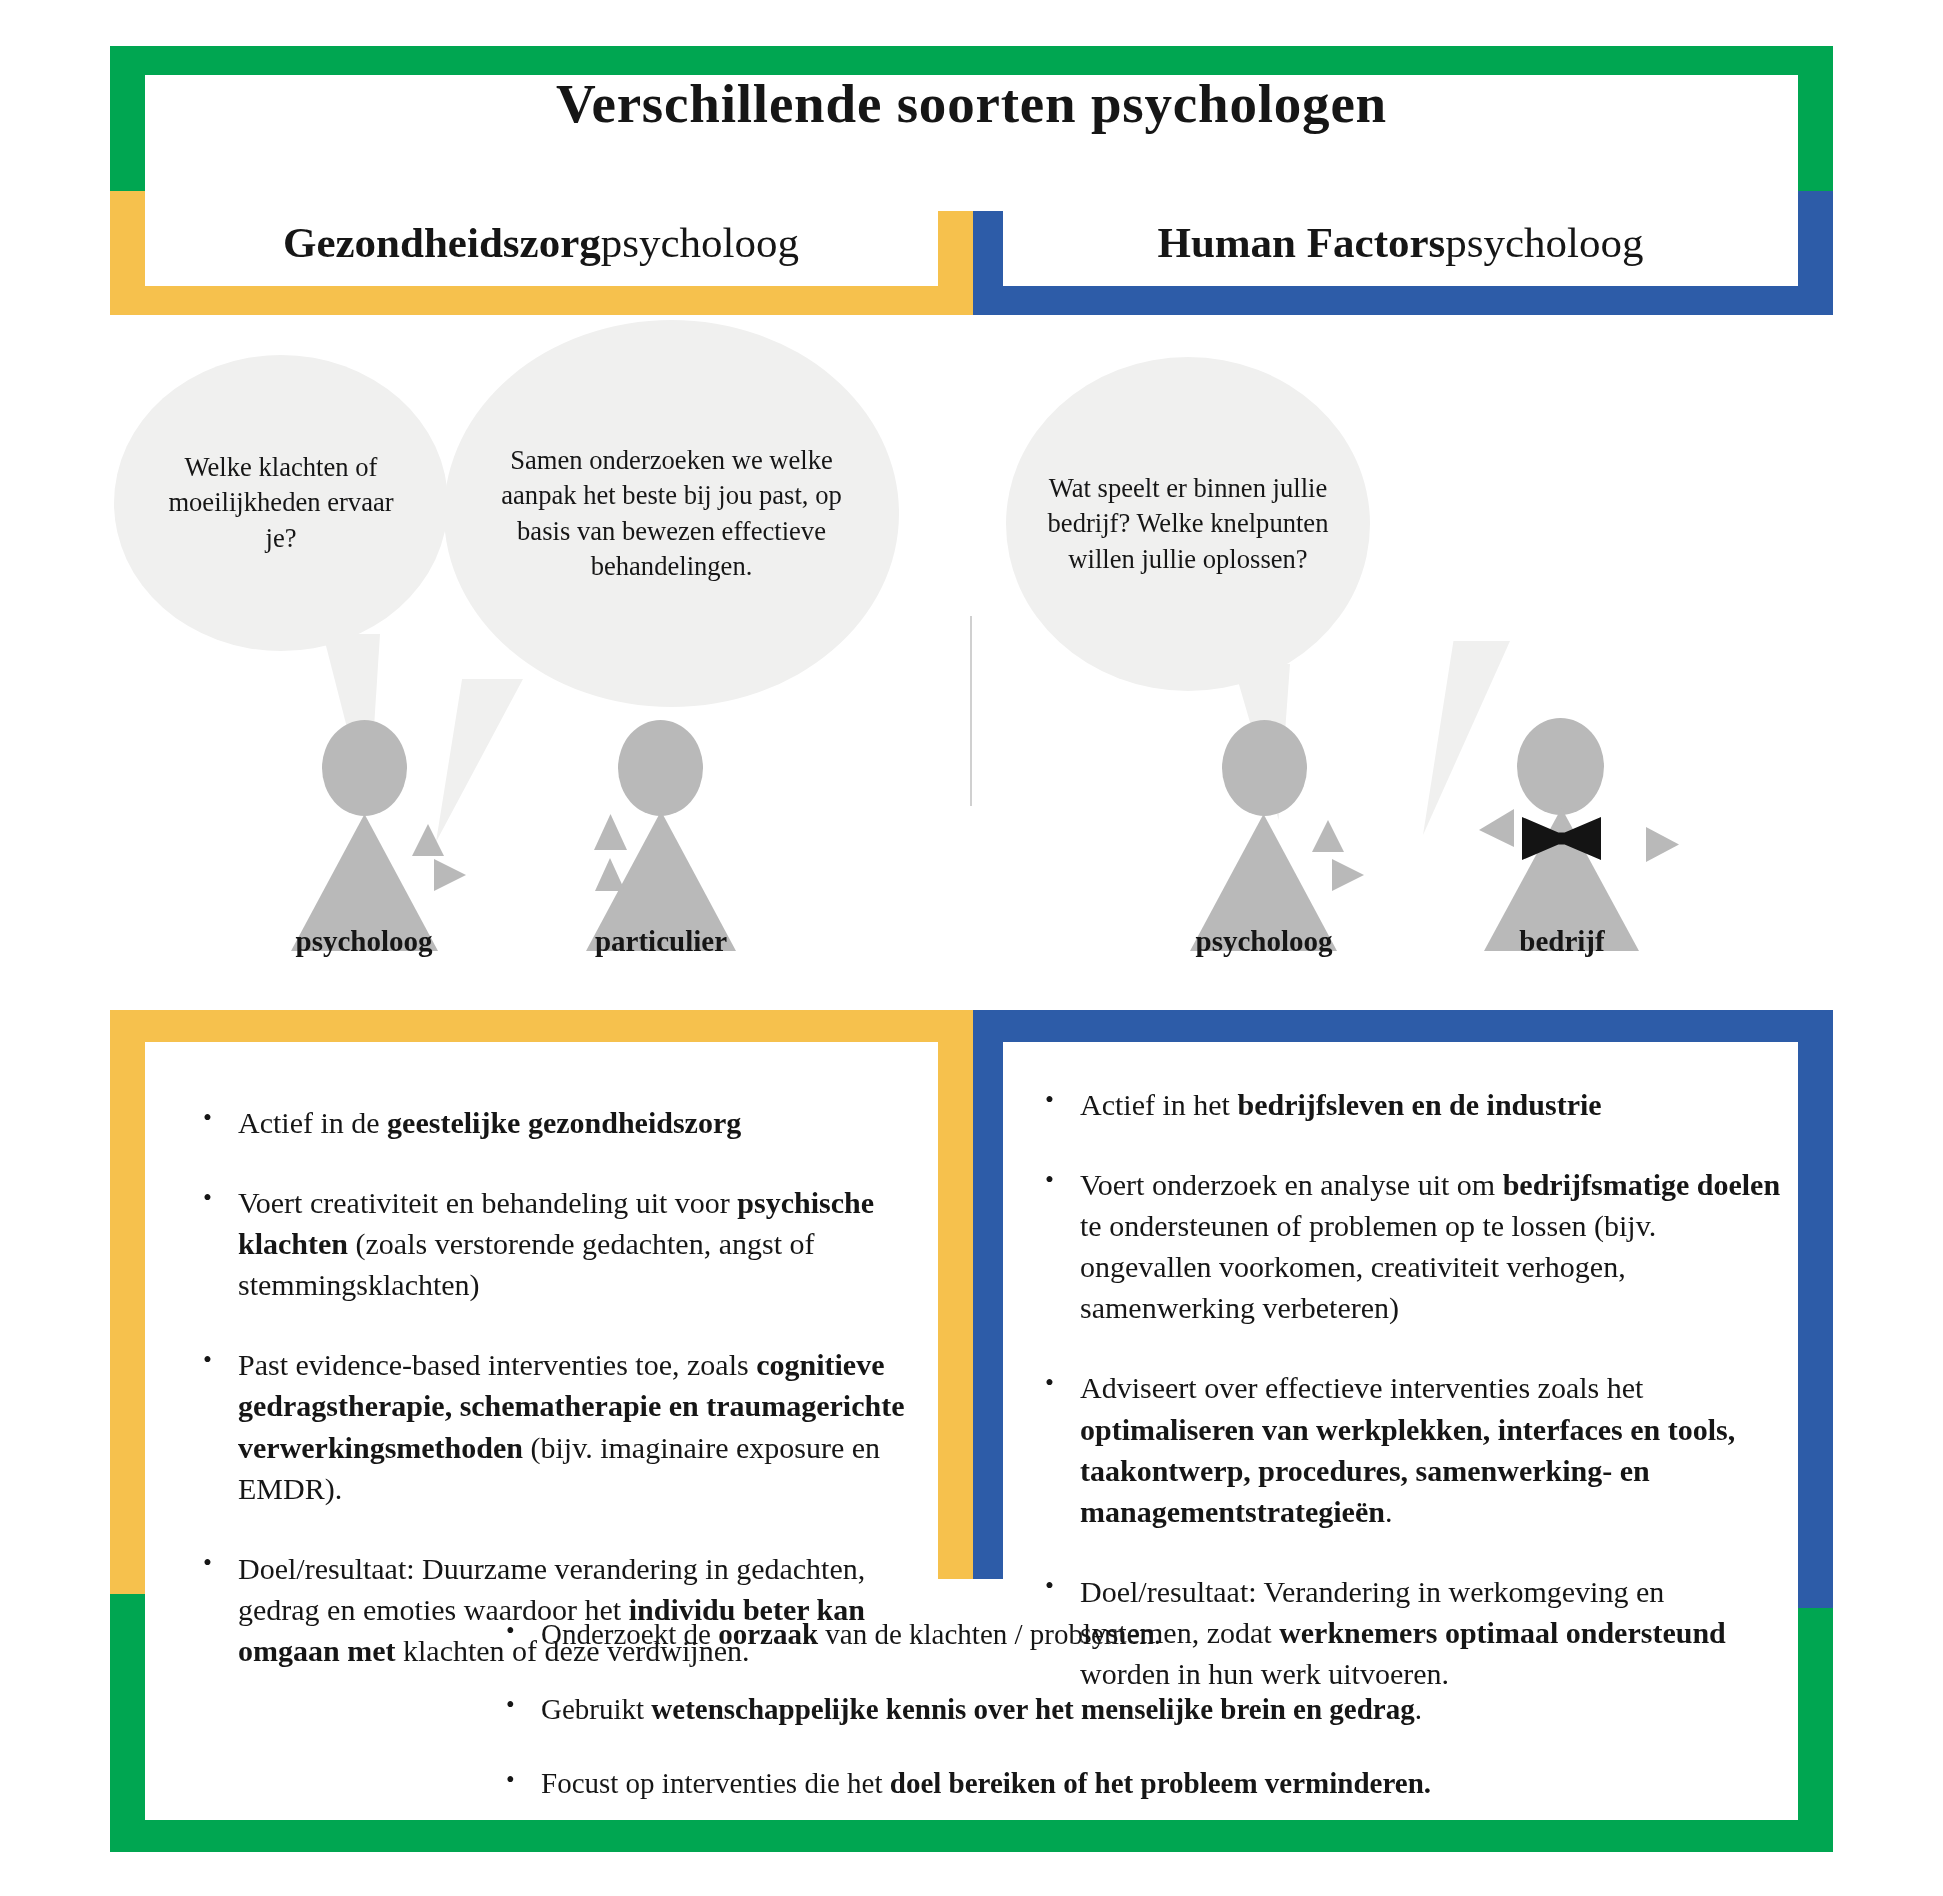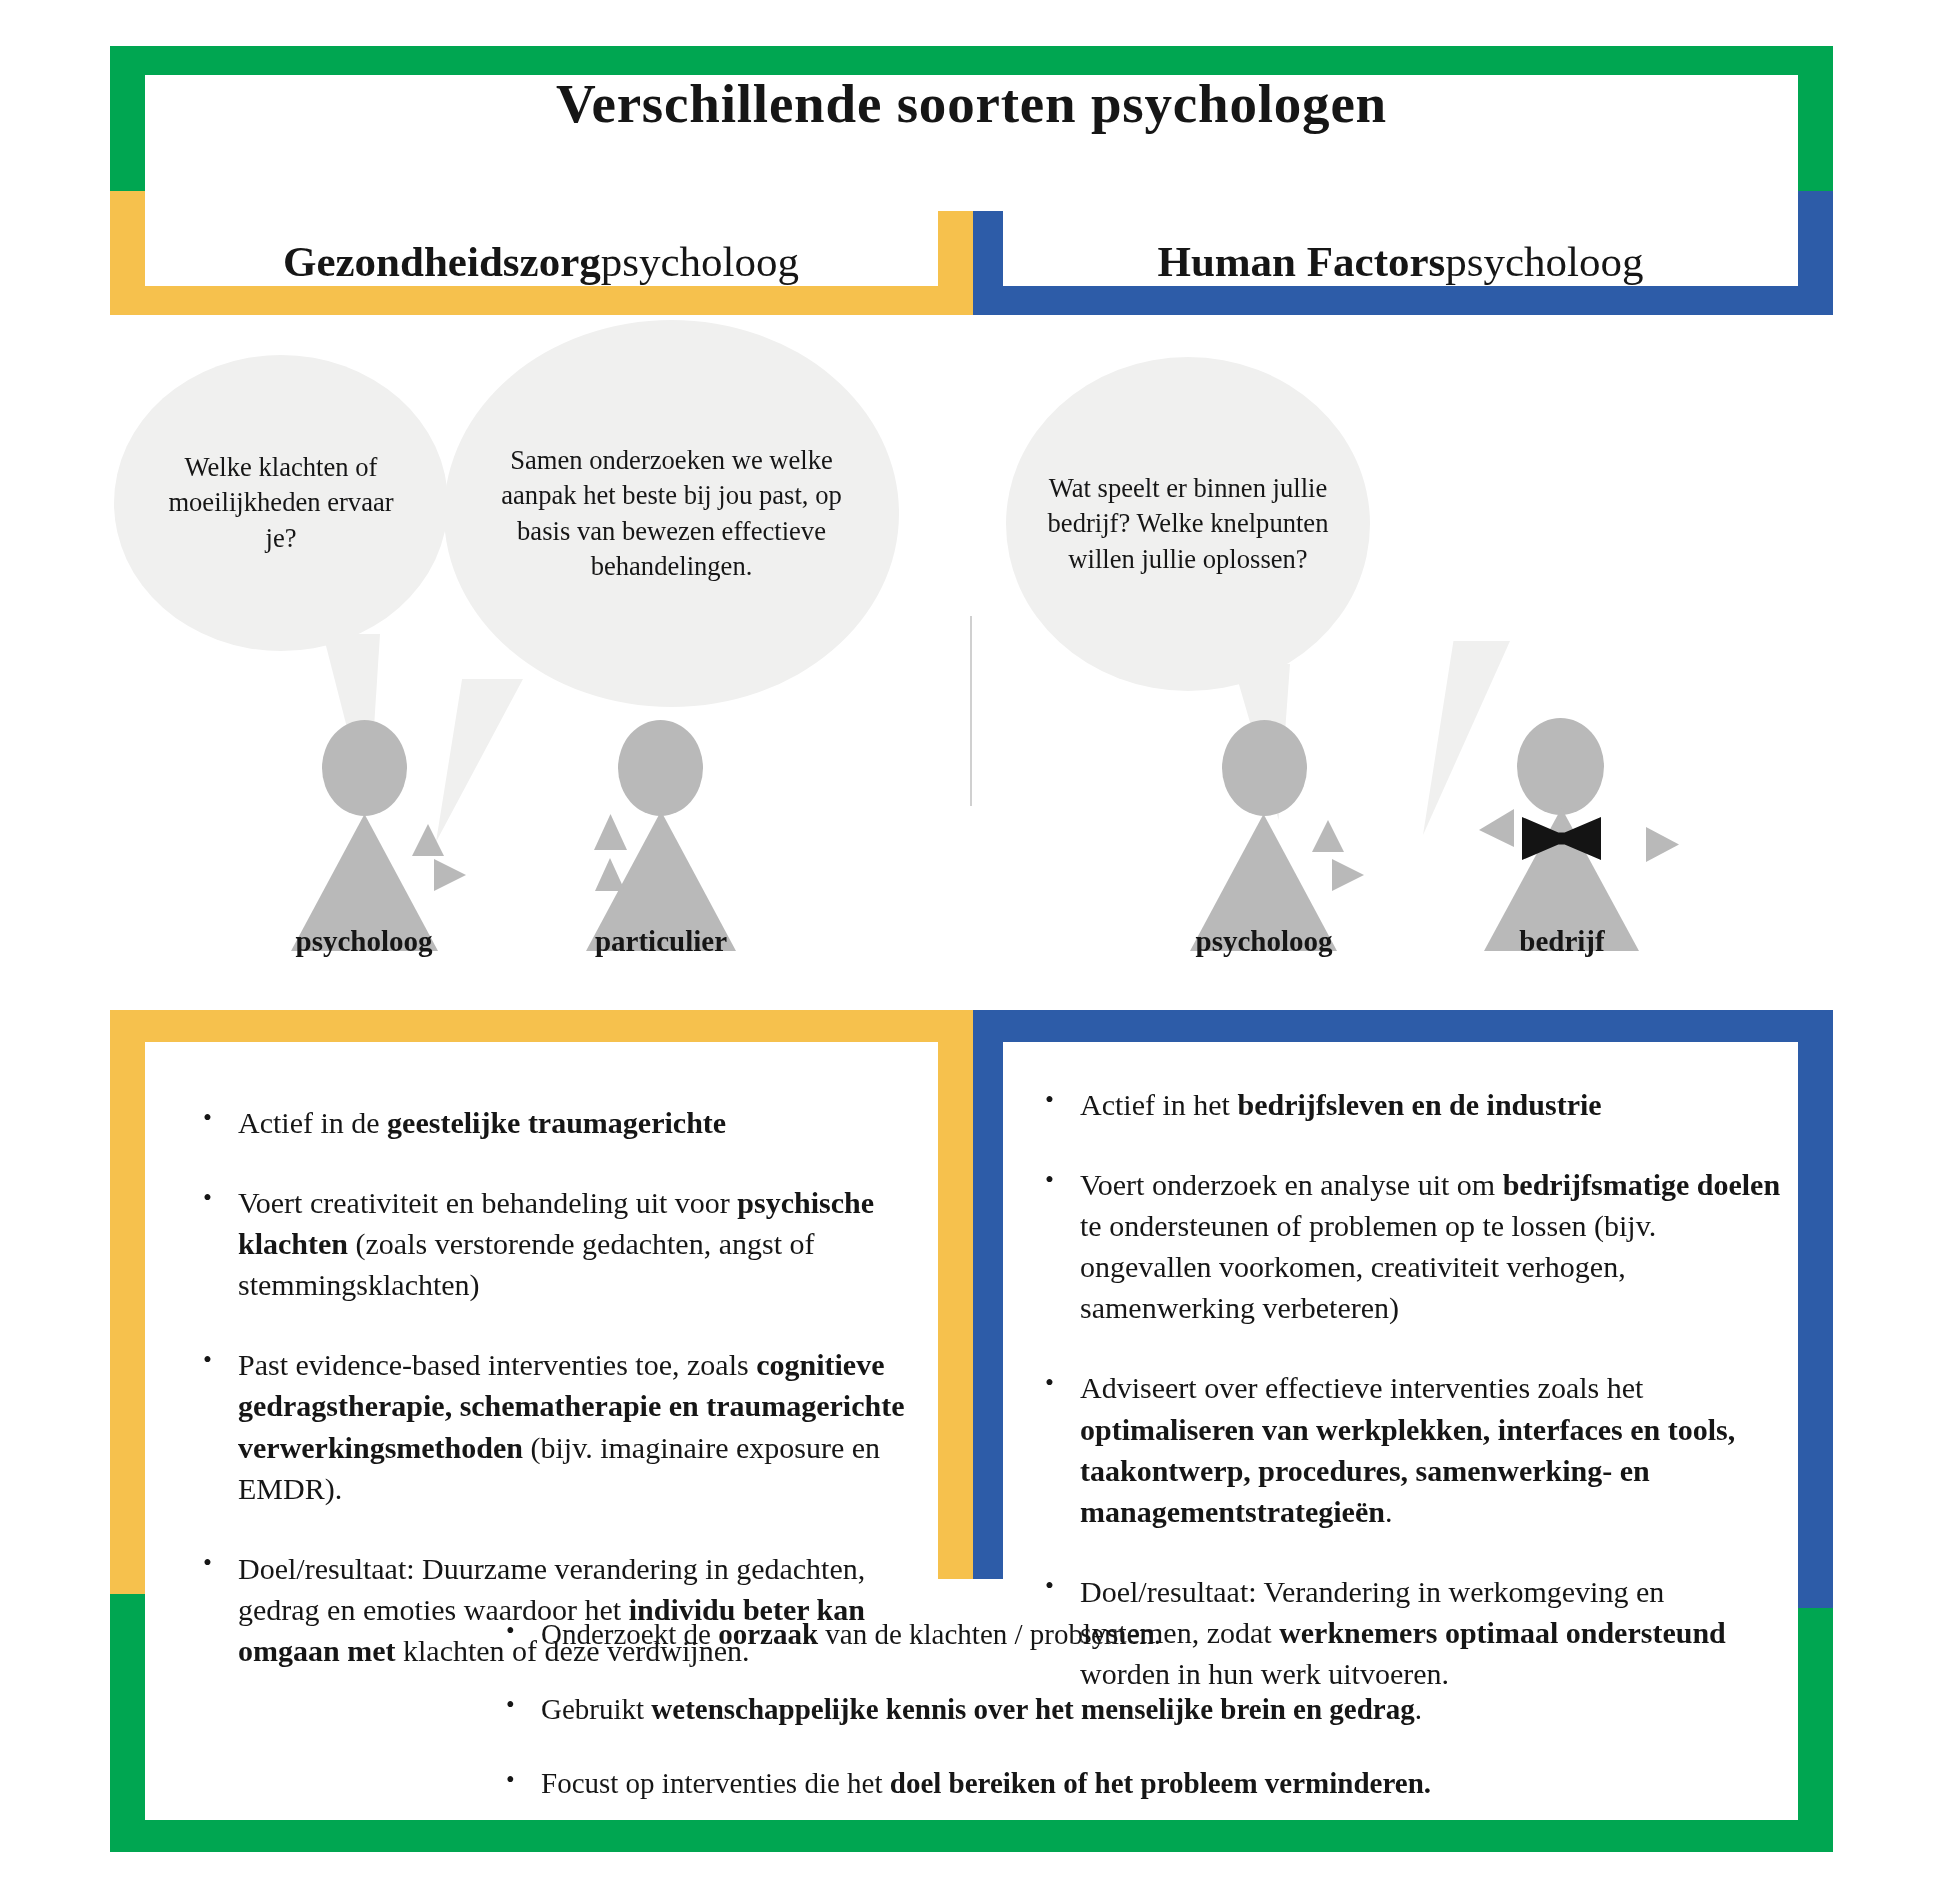--- a/index.html
+++ b/index.html
@@ -7,21 +7,21 @@
     --figure_gray:#b9b9b9; --bubble_gray:#f0f0ef; --text:#161616;
   }
   *{box-sizing:border-box;}
   html,body{margin:0;padding:0;background:#ffffff;}
   .page{position:relative;width:1943px;height:1896px;background:#ffffff;overflow:hidden;
         font-family:"Liberation Serif","DejaVu Serif",serif;color:var(--text);}
   .bar{position:absolute;}
   .green{background:var(--green);} .yellow{background:var(--yellow);} .blue{background:var(--blue);}
   .title{position:absolute;left:144px;top:72px;width:1655px;text-align:center;
          font-size:55px;font-weight:700;letter-spacing:0.8px;}
-  .hdr{position:absolute;height:87px;display:flex;align-items:flex-end;justify-content:center;
+  .hdr{position:absolute;height:87px;display:flex;align-items:center;justify-content:center;
        font-size:43px;}
   .bubble{position:absolute;background:var(--bubble_gray);border-radius:50%;
           display:flex;align-items:center;justify-content:center;text-align:center;
           font-size:26.6px;line-height:1.33;}
   .bubble .txt{display:block;}
   .tail{position:absolute;background:var(--bubble_gray);}
   .divider{position:absolute;background:#d0d0d0;}
   .head{position:absolute;background:var(--figure_gray);border-radius:50%;}
   .body-tri{position:absolute;background:var(--figure_gray);clip-path:polygon(50% 0,100% 100%,0 100%);}
   .tri-up{position:absolute;background:var(--figure_gray);clip-path:polygon(50% 0,100% 100%,0 100%);}
@@ -121,21 +121,21 @@
 
   <div class="bar blue" style="left:973px;top:1010px;width:860px;height:32px;"></div>
   <div class="bar blue" style="left:973px;top:1010px;width:30px;height:569px;"></div>
   <div class="bar blue" style="left:1798px;top:1010px;width:35px;height:598px;"></div>
 
   <div class="bar green" style="left:110px;top:1594px;width:35px;height:258px;"></div>
   <div class="bar green" style="left:110px;top:1820px;width:1723px;height:32px;"></div>
   <div class="bar green" style="left:1798px;top:1608px;width:35px;height:244px;"></div>
 
   <ul class="blist" style="left:194px;top:1102px;width:725px;">
-      <li><span>Actief in de </span><b>geestelijke traumagerichte</b></li>
+      <li><span>Actief in de </span><b>geestelijke gezondheidszorg</b></li>
       <li><span>Voert creativiteit en behandeling uit voor </span><b>psychische klachten</b><span> (zoals verstorende gedachten, angst of stemmingsklachten)</span></li>
       <li><span>Past evidence-based interventies toe, zoals </span><b>cognitieve gedragstherapie, schematherapie en traumagerichte verwerkingsmethoden</b><span> (bijv. imaginaire exposure en EMDR).</span></li>
       <li><span>Doel/resultaat: Duurzame verandering in gedachten, gedrag en emoties waardoor het </span><b>individu beter kan omgaan met</b><span> klachten of deze verdwijnen.</span></li>
     </ul>
 
   <ul class="blist" style="left:1036px;top:1084px;width:748px;">
       <li><span>Actief in het </span><b>bedrijfsleven en de industrie</b></li>
       <li><span>Voert onderzoek en analyse uit om </span><b>bedrijfsmatige doelen</b><span> te ondersteunen of problemen op te lossen (bijv. ongevallen voorkomen, creativiteit verhogen, samenwerking verbeteren)</span></li>
       <li><span>Adviseert over effectieve interventies zoals het </span><b>optimaliseren van werkplekken, interfaces en tools, taakontwerp, procedures, samenwerking- en managementstrategieën</b><span>.</span></li>
       <li><span>Doel/resultaat: Verandering in werkomgeving en systemen, zodat </span><b>werknemers optimaal ondersteund</b><span> worden in hun werk uitvoeren.</span></li>

